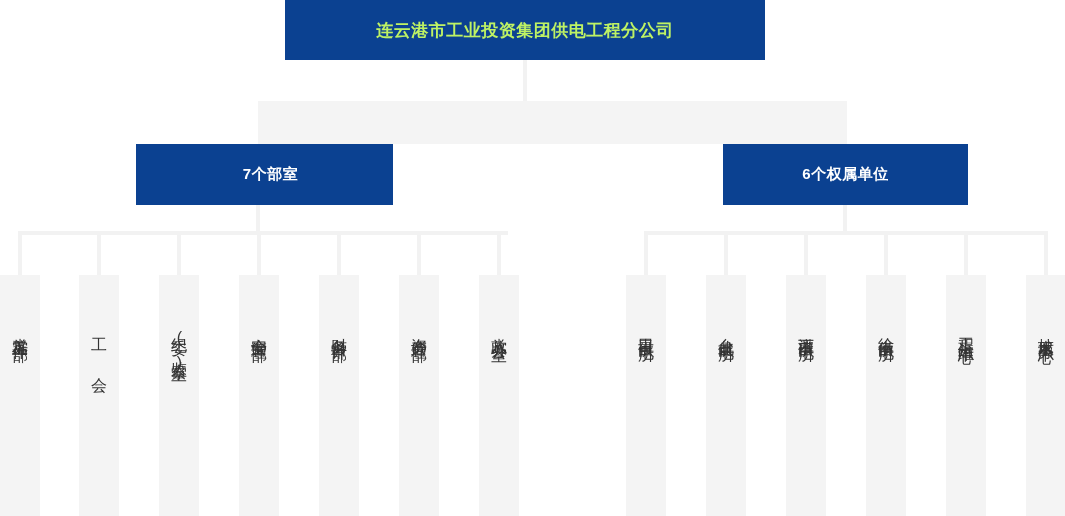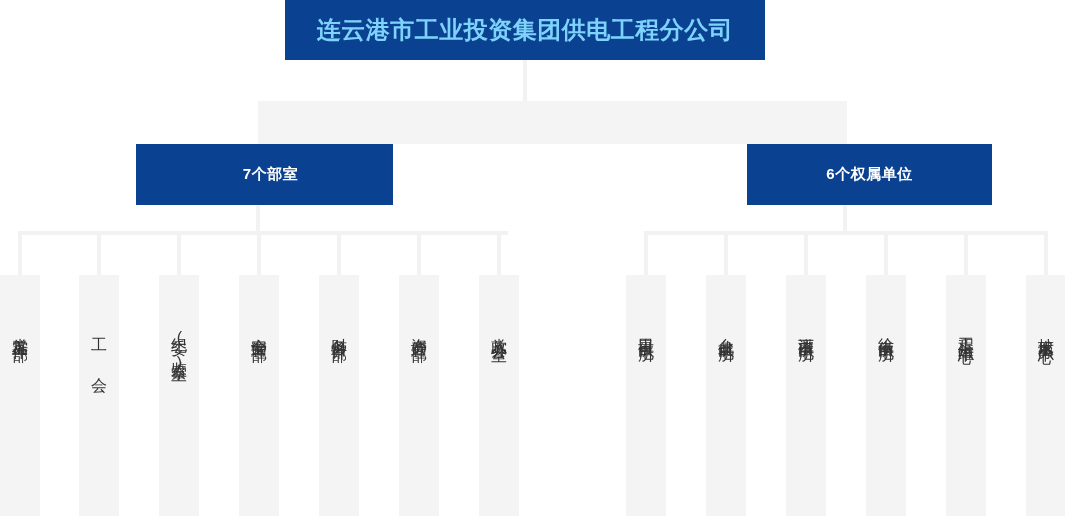--- a/index.html
+++ b/index.html
@@ -25,22 +25,22 @@
     left: 285px;
     top: 0px;
     width: 480px;
     height: 60px;
     background: #0b4191;
     display: flex;
     align-items: center;
     justify-content: center;
   }
   .root-box .root-label {
-    color: #7dd3fc;
-    font-size: 24px;
+    color: #bef264;
+    font-size: 17px;
     font-weight: bold;
     letter-spacing: 0.5px;
     white-space: nowrap;
   }
 
   
   .root-stem {
     position: absolute;
     left: 523px;
     top: 60px;
@@ -63,21 +63,21 @@
   .level2-box {
     position: absolute;
     top: 144px;
     height: 61px;
     background: #0b4191;
     display: flex;
     align-items: center;
     justify-content: center;
   }
   .level2-box.left  { left: 136px; width: 245px; padding-left: 12px; }
-  .level2-box.right { left: 723px; width: 245px; margin-left: 24px; }
+  .level2-box.right { left: 723px; width: 245px; }
   .level2-box .level2-label {
     color: #ffffff;
     font-size: 15px;
     font-weight: bold;
     letter-spacing: 0.5px;
     white-space: nowrap;
   }
 
   
   .branch-stem {        

